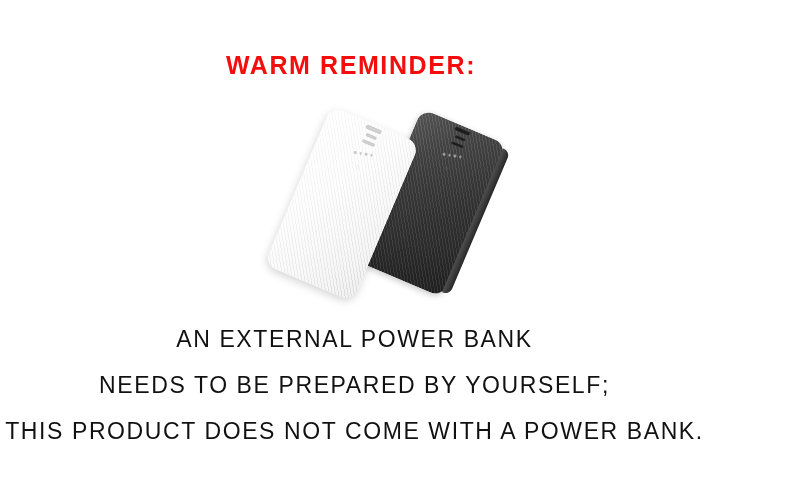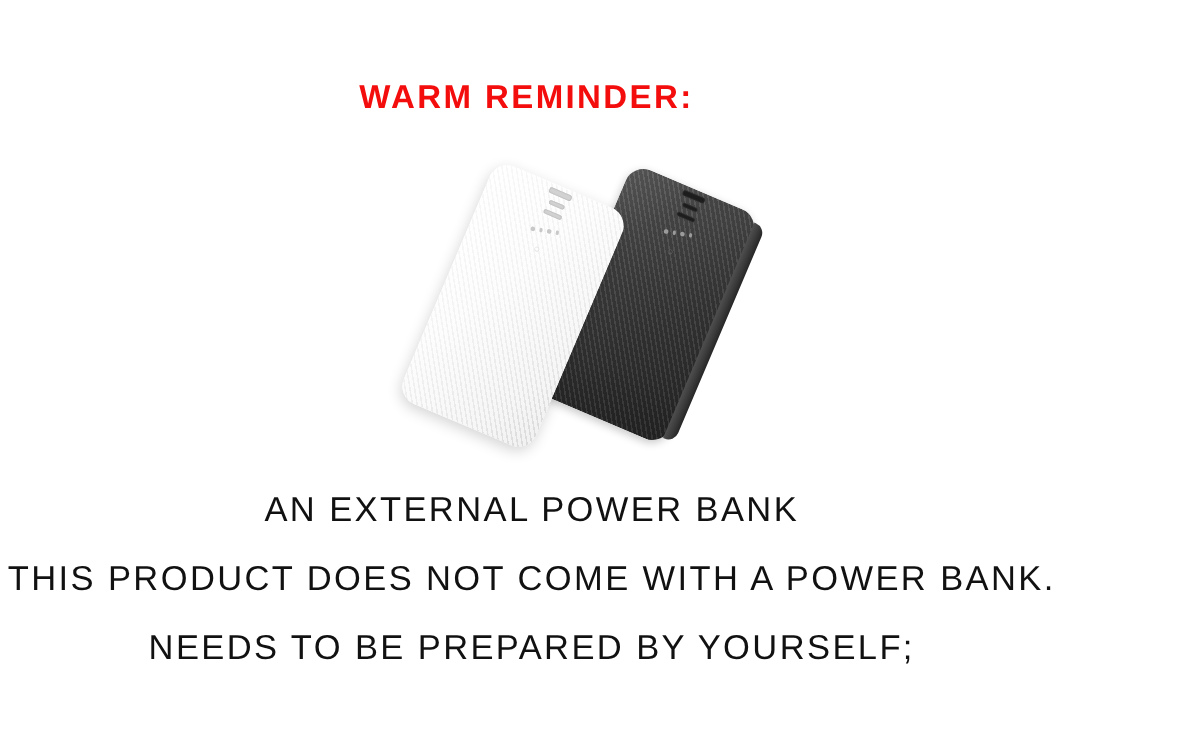--- a/index.html
+++ b/index.html
@@ -17,21 +17,21 @@
   }
 
   
   .warm-title {
     position: absolute;
     top: 48px;
     left: 0;
     width: 702px;
     text-align: center;
     font-family: "Liberation Sans", sans-serif;
-    font-size: 22px;
+    font-size: 25px;
     font-weight: bold;
     letter-spacing: 1.6px;
     color: #f40d0d;
     line-height: 34px;
     white-space: nowrap;
   }
 
   
   .product-stage {
     position: absolute;
@@ -227,17 +227,17 @@
         <div class="led"></div>
         <div class="led"></div>
       </div>
       <div class="brand-mark">○</div>
     </div>
 
   </div>
 
   <div class="notice-lines">
     <div class="notice-line" style="color: rgb(17, 17, 17);">AN EXTERNAL POWER BANK</div>
+    <div class="notice-line" style="color: rgb(17, 17, 17);">NEEDS TO BE PREPARED BY YOURSELF;</div>
     <div class="notice-line" style="color: rgb(17, 17, 17);">THIS PRODUCT DOES NOT COME WITH A POWER BANK.</div>
-    <div class="notice-line" style="color: rgb(17, 17, 17);">NEEDS TO BE PREPARED BY YOURSELF;</div>
   </div>
 
 </div>
 
 </body></html>

